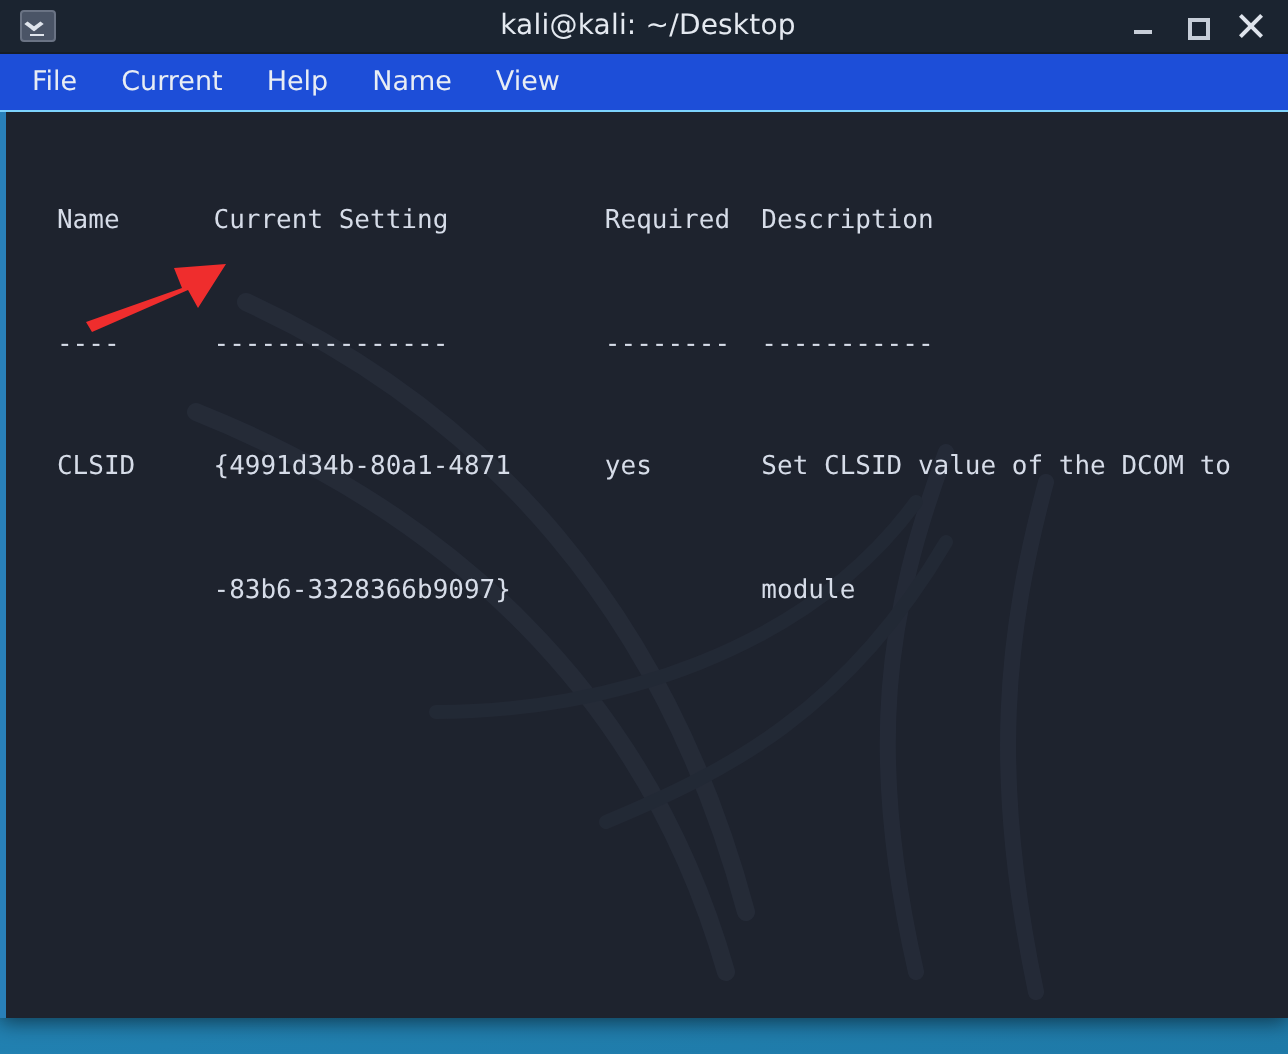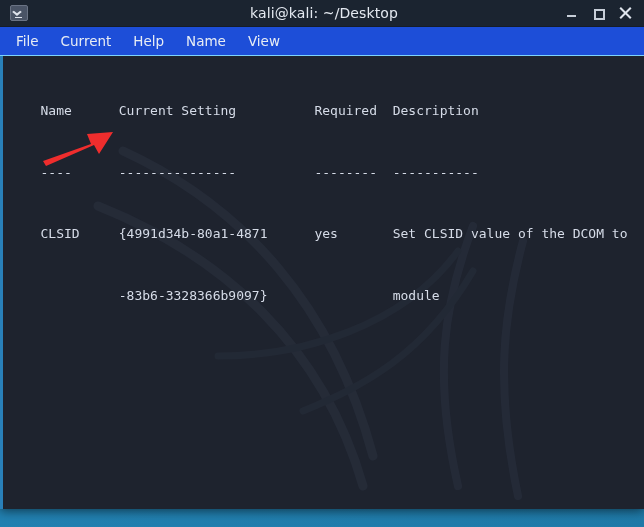--- a/index.html
+++ b/index.html
@@ -148,21 +148,21 @@
     position: relative;
     z-index: 2;
     font-family: "DejaVu Sans Mono", monospace;
     font-size: 13px;
     line-height: 20.5px;
     color: #d6dce8;
     padding: 4px 0 0 0;
     white-space: pre;
   }
   .line { height: 20.5px; }
-  .pad { padding-left: 14px; }
+  .pad { padding-left: 2px; }
 
   
   .arrow-layer {
     position: absolute;
     inset: 0;
     z-index: 3;
     pointer-events: none;
   }
 </style>
 </head>

